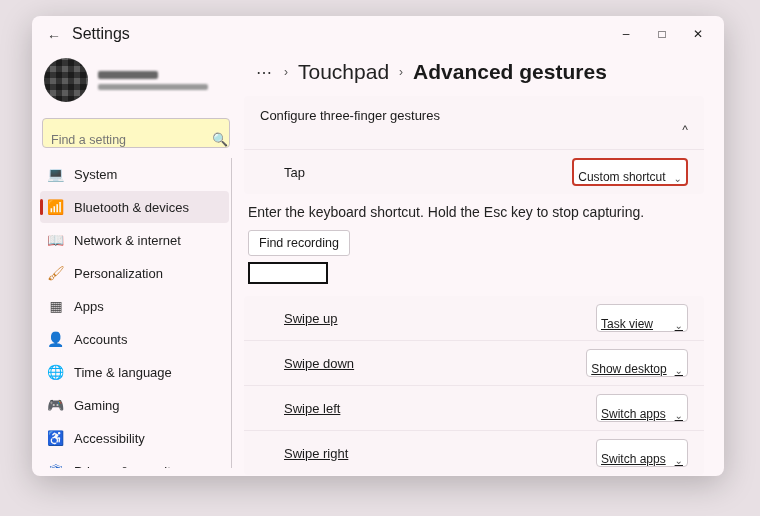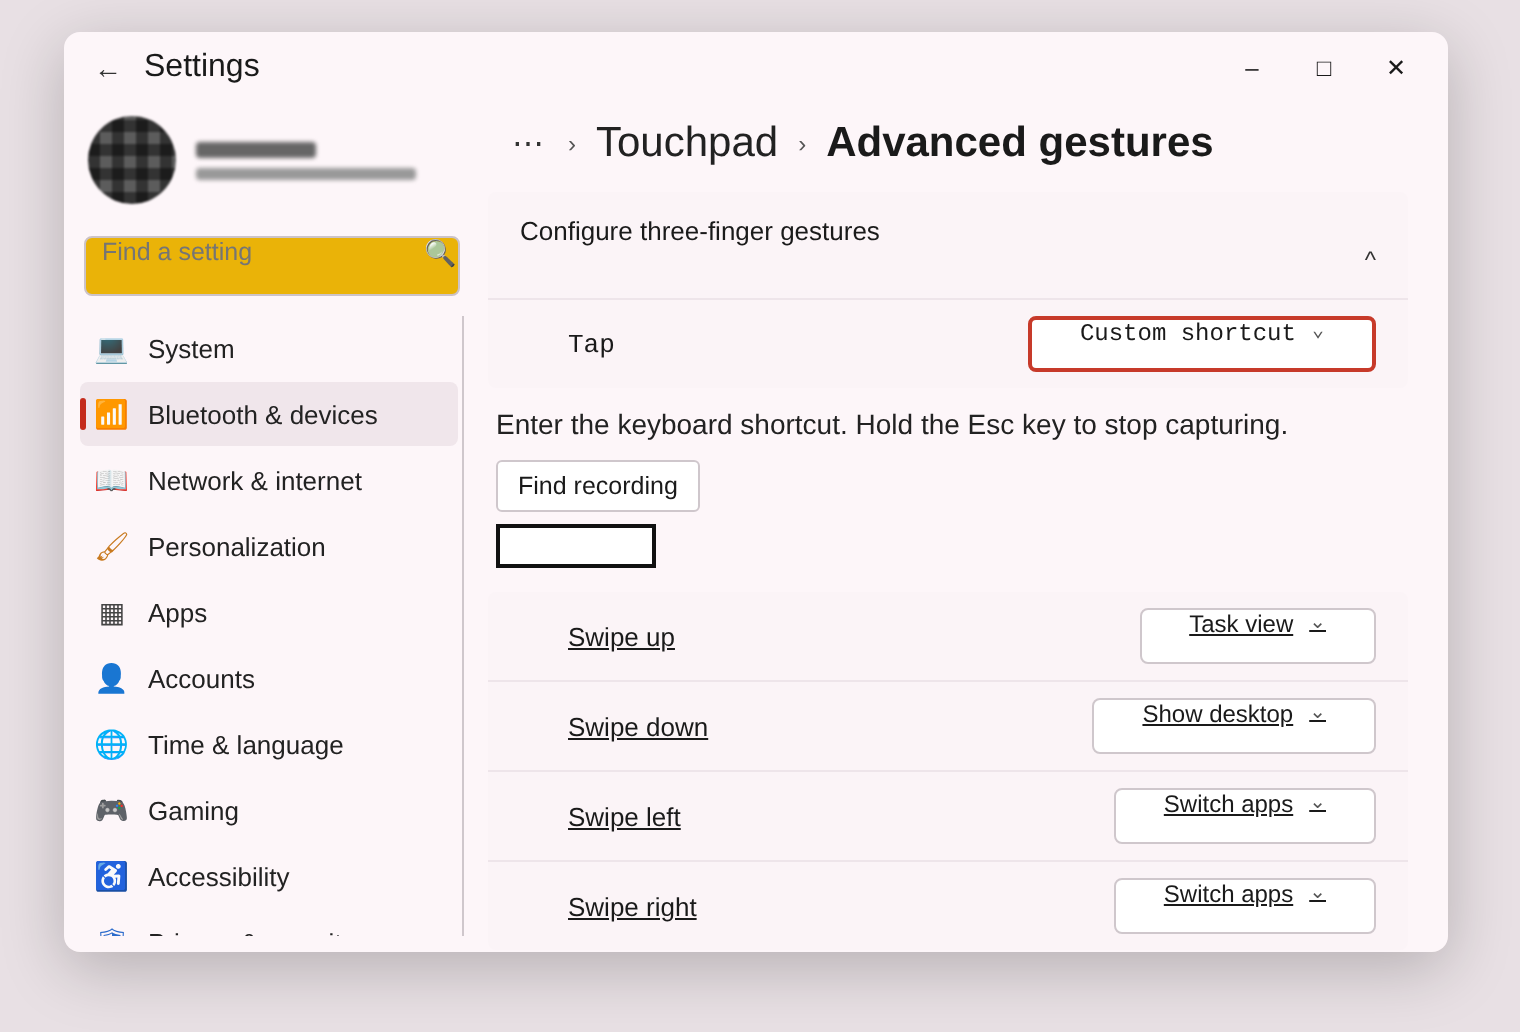--- a/index.html
+++ b/index.html
@@ -47,22 +47,22 @@
     background:
       repeating-linear-gradient(0deg,#555 0 6px,#999 6px 12px),
       repeating-linear-gradient(90deg,#555 0 6px,#999 6px 12px);
     background-blend-mode: multiply;
     filter: blur(0.4px);
   }
   .profile .lines { flex:1; }
   .profile .line1 { height:8px; width:60px; background:#666; border-radius:2px; margin-bottom:5px; filter:blur(1px);}
   .profile .line2 { height:6px; width:110px; background:#999; border-radius:2px; filter:blur(1px);}
   .search {
-    display:flex; align-items:flex-start;
-    background:#eab308; border:1px solid #ccc3c8; border-radius:4px;
+    display:flex; align-items:flex-end;
+    background:#fef9c3; border:1px solid #ccc3c8; border-radius:4px;
     height:30px; padding:0 8px; margin:2px 2px 10px 2px;
   }
   .search input { flex:1; border:none; outline:none; font-size:12.5px; background:transparent; }
   .search .sicon { font-size:13px; color:#555; }
   .nav { flex:1; overflow-y:auto; padding-right:2px; border-right:1px solid #cfc7cc; }
   .nav-item {
     display:flex; align-items:center; gap:10px;
     height:32px; padding:0 8px; border-radius:4px;
     cursor:pointer; font-size:13px; color:#222;
     margin-bottom:1px;
@@ -89,28 +89,27 @@
   .card-header {
     display:flex; align-items:flex-start; padding:12px 16px;
     font-size:13px; cursor:pointer;flex-direction:column;
   }
   .card-header .chev { margin-left:auto; font-size:12px; color:#333;}
   .row {
     display:flex; align-items:center;
     padding:8px 16px 8px 40px;
     border-top:1px solid #eee5ea;
     font-size:13px;
-    font-family:Liberation Mono, monospace;
   }
   .row .label { flex:1;}
   .dropdown {
     min-width:92px; height:28px;
     background:#fff; border:1px solid #cfc7cc; border-radius:4px;
-    display:flex; align-items:flex-start; justify-content:space-between;
-    padding:0 24px; font-size:12px; cursor:pointer; gap:8px;
+    display:flex; align-items:flex-end; justify-content:space-between;
+    padding:0 4px; font-size:12px; cursor:pointer; gap:8px;
   }
   .dropdown.hl { border:2px solid #c73a2a; }
   .dropdown .dchev { font-size:10px; color:#555;}
   .hint { font-size:14px; color:#222; padding:6px 4px 6px 4px;}
   .startbtn {
     display:inline-block; background:#fff; border:1px solid #cfc7cc; border-radius:3px;
     padding:5px 10px; font-size:12.5px; cursor:pointer; margin:4px 0 6px 4px;
   }
   .capturebox {
     width:80px; height:22px; border:2px solid #111; background:#fff; margin:0 0 12px 4px;

